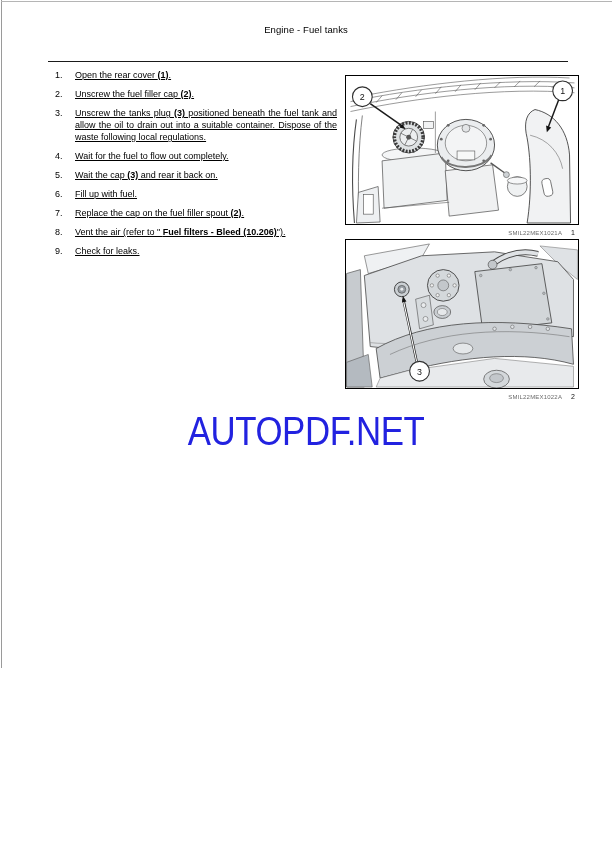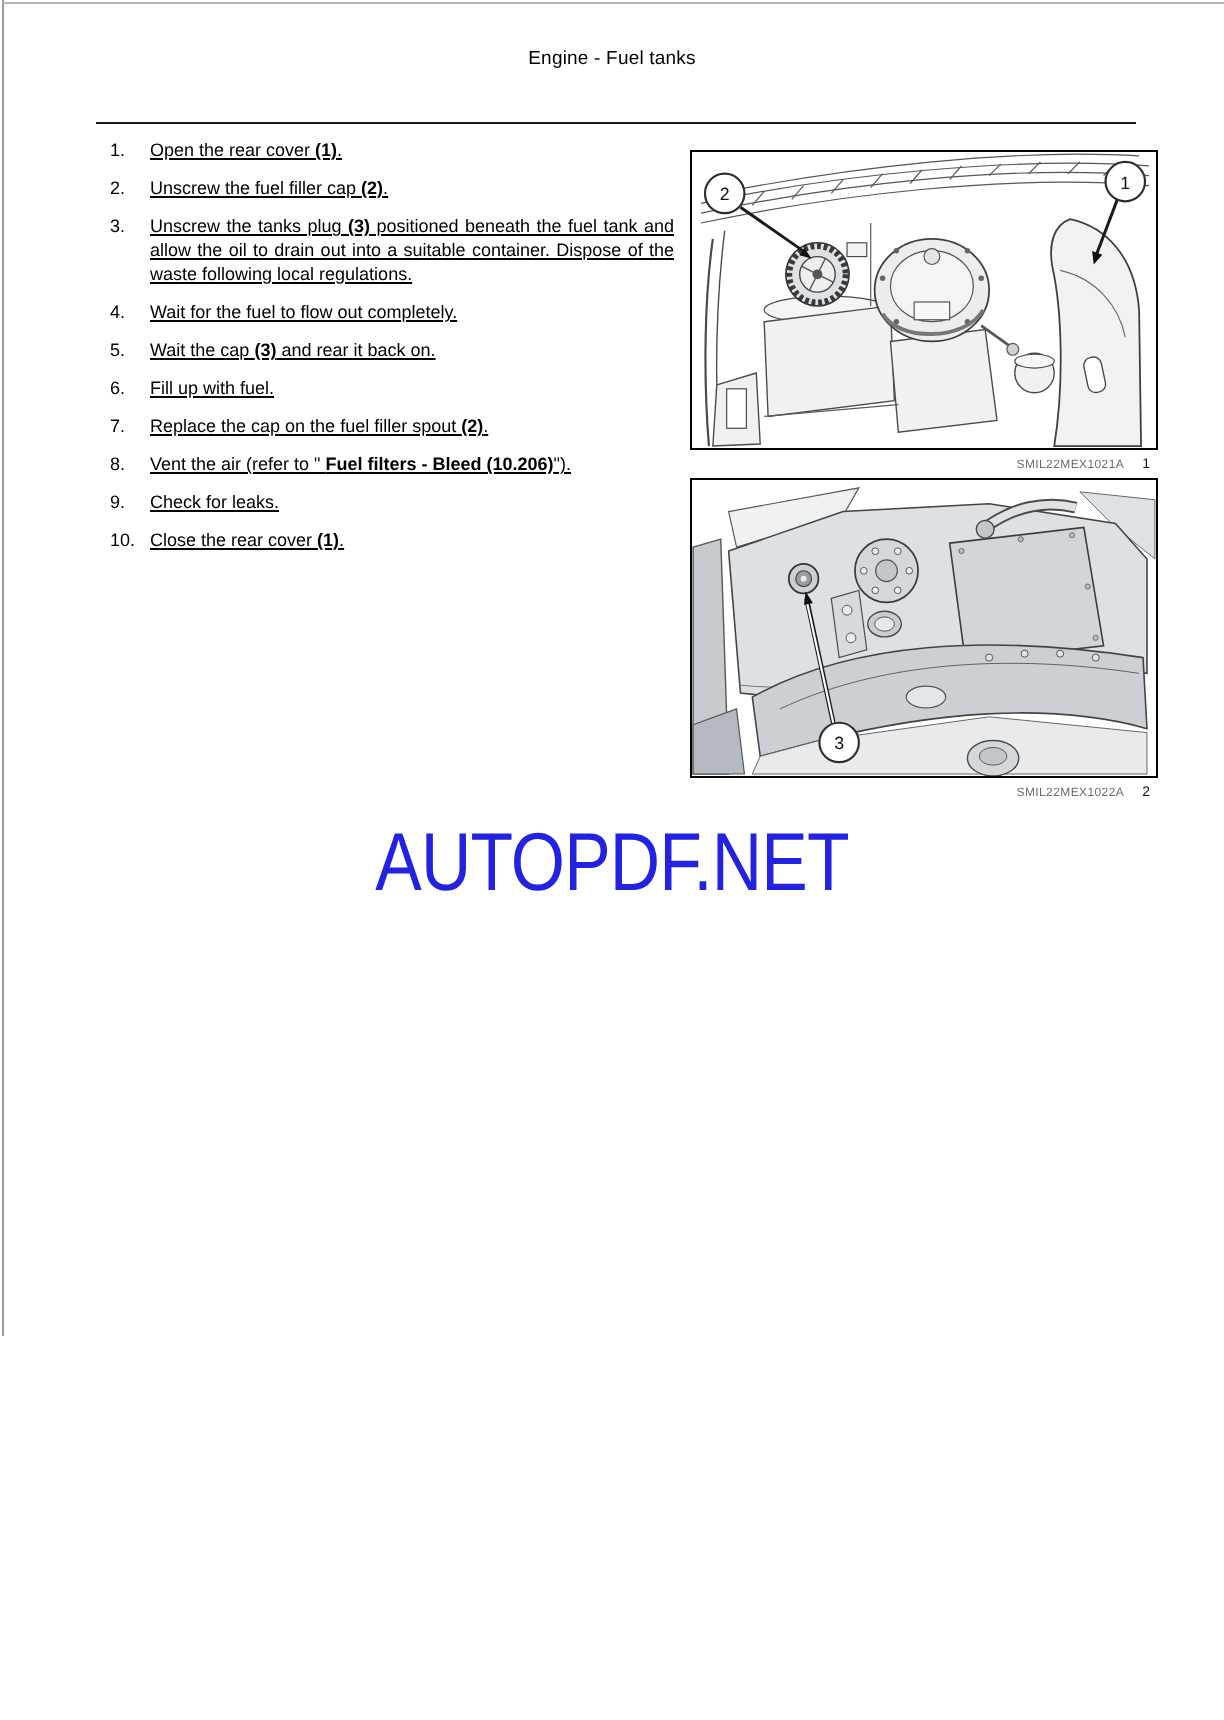--- a/index.html
+++ b/index.html
@@ -83,24 +83,20 @@
       <span class="step-num">7.</span>
       <span class="step-text"><span>Replace the cap on the fuel filler spout </span><b>(2)</b><span>.</span></span>
     </div>
     <div class="step">
       <span class="step-num">8.</span>
       <span class="step-text"><span>Vent the air (refer to " </span><b>Fuel filters - Bleed (10.206)</b><span>").</span></span>
     </div>
     <div class="step">
       <span class="step-num">9.</span>
       <span class="step-text"><span>Check for leaks.</span><b></b><span></span></span>
-    </div>
-    <div class="step">
-      <span class="step-num">10.</span>
-      <span class="step-text"><span>Close the rear cover </span><b>(1)</b><span>.</span></span>
     </div>
   </div>
 
   <div class="figure-box f1">
     <svg viewBox="0 0 234 150">
 
       <g stroke="#555" stroke-width="0.6" fill="none">
         <path d="M4,36 C70,22 160,11 231,17"></path>
         <path d="M4,31 C70,17 160,6 231,12"></path>
         <path d="M4,26 C70,12 162,2 231,7"></path>

